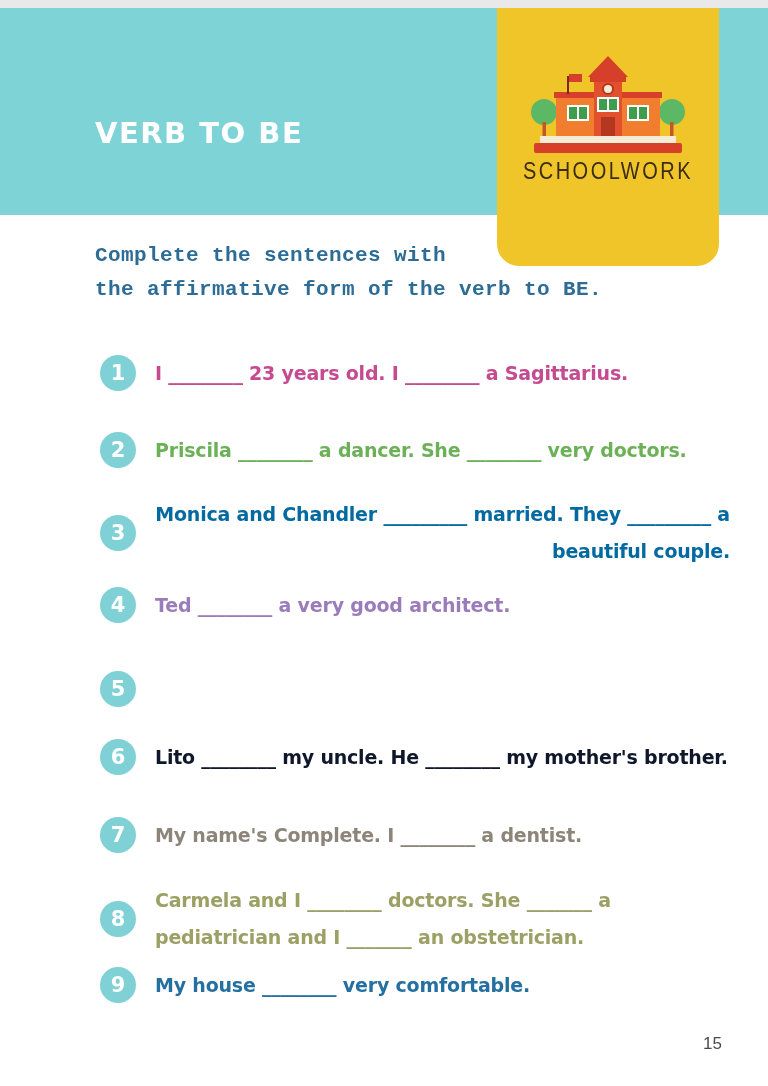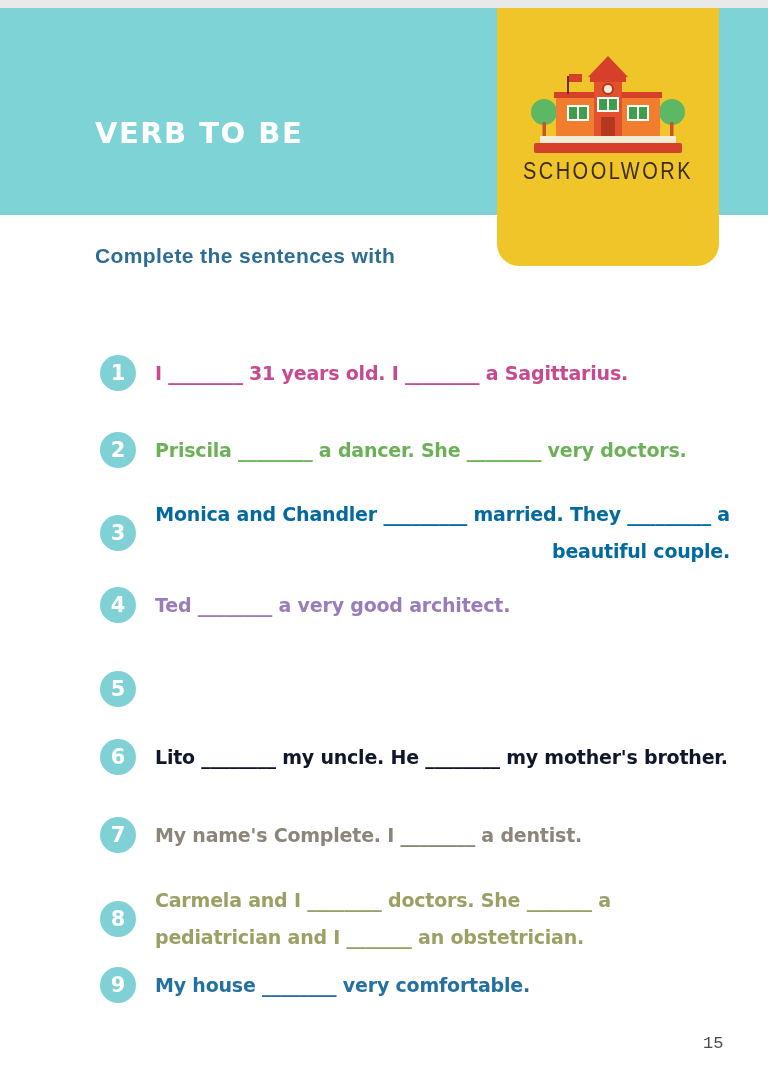--- a/index.html
+++ b/index.html
@@ -26,42 +26,42 @@
   }
   .school-icon { margin-top:28px; width:160px; height:120px; }
   .badge-label {
     margin-top:4px;
     font-family:"Liberation Sans", sans-serif;
     font-size:20px; letter-spacing:2.5px; color:#3c2d12;
     transform:scaleY(1.15);
   }
   .instruction {
     position:absolute; left:95px; top:231px;
-    font-family:Liberation Sans, sans-serif;
+    font-family:Liberation Mono, monospace;
     font-weight:700; font-size:21px; letter-spacing:.4px;
     color:#2c6c95; line-height:34px;
   }
   .exercise {
     position:absolute; left:100px;
     display:flex; align-items:center; gap:19px;
   }
   .num {
     width:36px; height:36px; border-radius:50%;
     background:#7fd1d6; color:#ffffff; flex-shrink:0;
     font-family:"DejaVu Sans", sans-serif; font-weight:700; font-size:21px;
     display:flex; align-items:center; justify-content:center;
   }
   .etext {
     font-family:"DejaVu Sans", sans-serif; font-weight:700;
     font-size:19px; line-height:37px; max-width:575px;
     letter-spacing:-0.2px;
   }
   .page-number {
     position:absolute; left:703px; top:1026px;
-    font-family:Liberation Mono, monospace;
+    font-family:Liberation Sans, sans-serif;
     font-size:17px; color:#4a4a4a;
   }
   
   .row-0 { top:347px; height:36px; }
   .row-1 { top:424px; height:36px; }
   .row-2 { top:487px; height:76px; }
   .row-3 { top:579px; height:36px; }
   .row-4 { top:643px; height:76px; }
   .row-5 { top:731px; height:36px; }
   .row-6 { top:809px; height:36px; }
@@ -107,25 +107,26 @@
       <circle cx="80" cy="53" r="5" fill="#f6ecd5" stroke="#b5371f" stroke-width="2"></circle>
       <rect x="70" y="62" width="20" height="13" fill="#3f9e4d" stroke="#ffffff" stroke-width="2"></rect>
       <line x1="80" y1="62" x2="80" y2="75" stroke="#ffffff" stroke-width="2"></line>
       <rect x="73" y="81" width="14" height="19" fill="#b5371f"></rect>
     </svg>
     <div class="badge-label">SCHOOLWORK</div>
   </div>
 
   <div class="instruction">
     <div>Complete the sentences with</div>
+    <div>the affirmative form of the verb to BE.</div>
   </div>
 
   <div class="exercise row-0">
     <div class="num">1</div>
-    <div class="etext" style="color: rgb(198, 74, 144);">I ________ 31 years old. I ________ a Sagittarius.</div>
+    <div class="etext" style="color: rgb(198, 74, 144);">I ________ 23 years old. I ________ a Sagittarius.</div>
   </div>
   <div class="exercise row-1">
     <div class="num">2</div>
     <div class="etext" style="color: rgb(108, 177, 87);">Priscila ________ a dancer. She ________ very doctors.</div>
   </div>
   <div class="exercise row-2">
     <div class="num">3</div>
     <div class="etext" style="color: #0369a1; text-align: right;">Monica and Chandler _________ married. They _________ a beautiful couple.</div>
   </div>
   <div class="exercise row-3">

